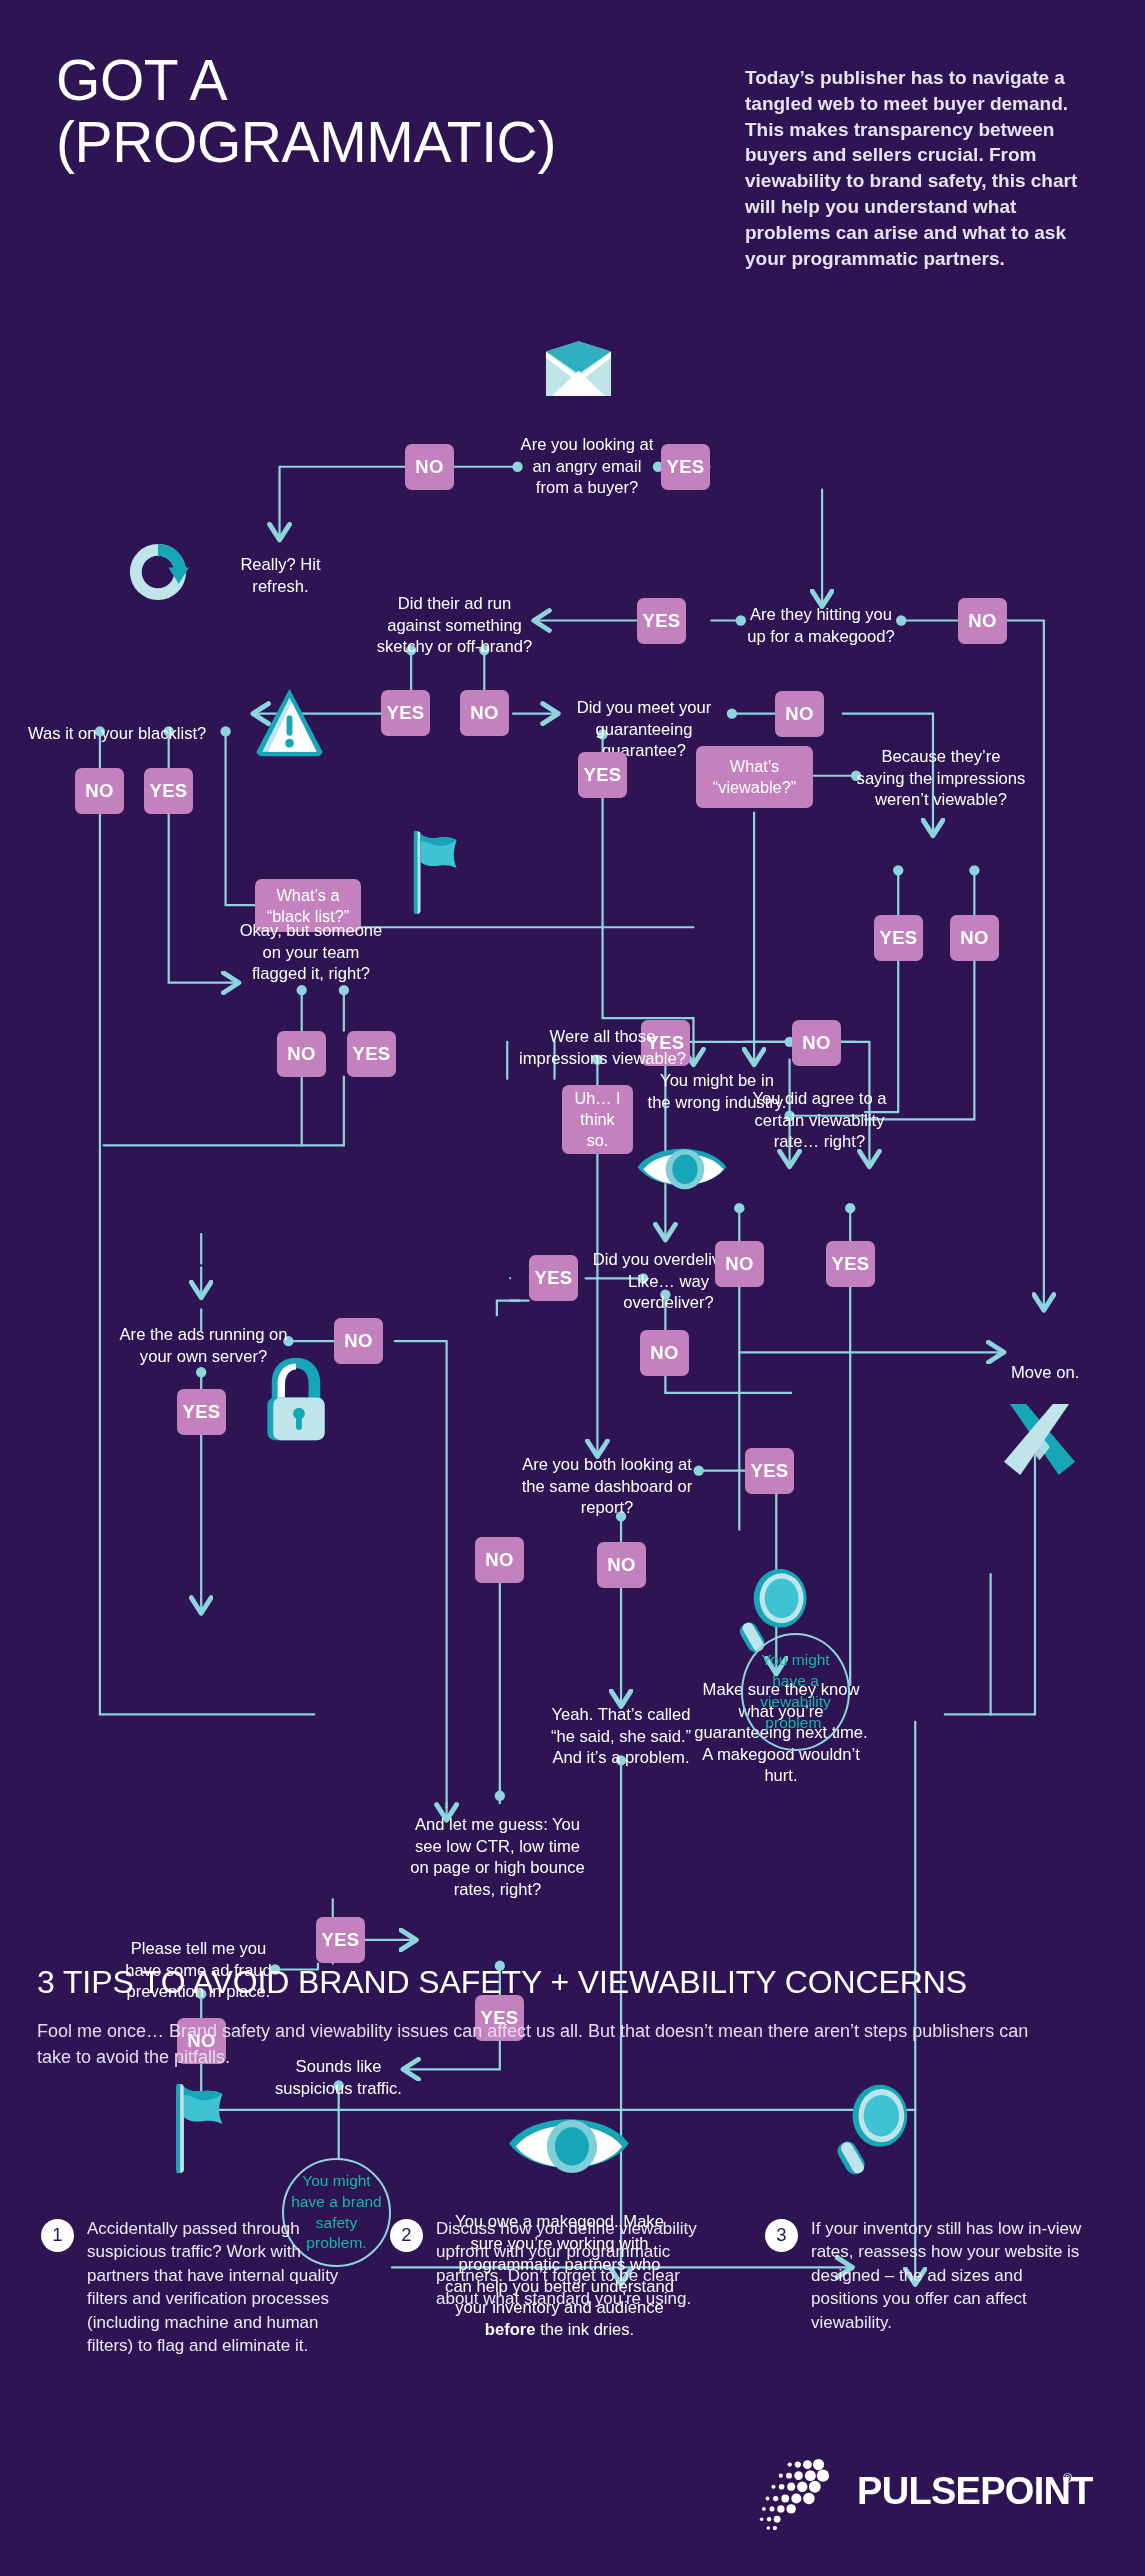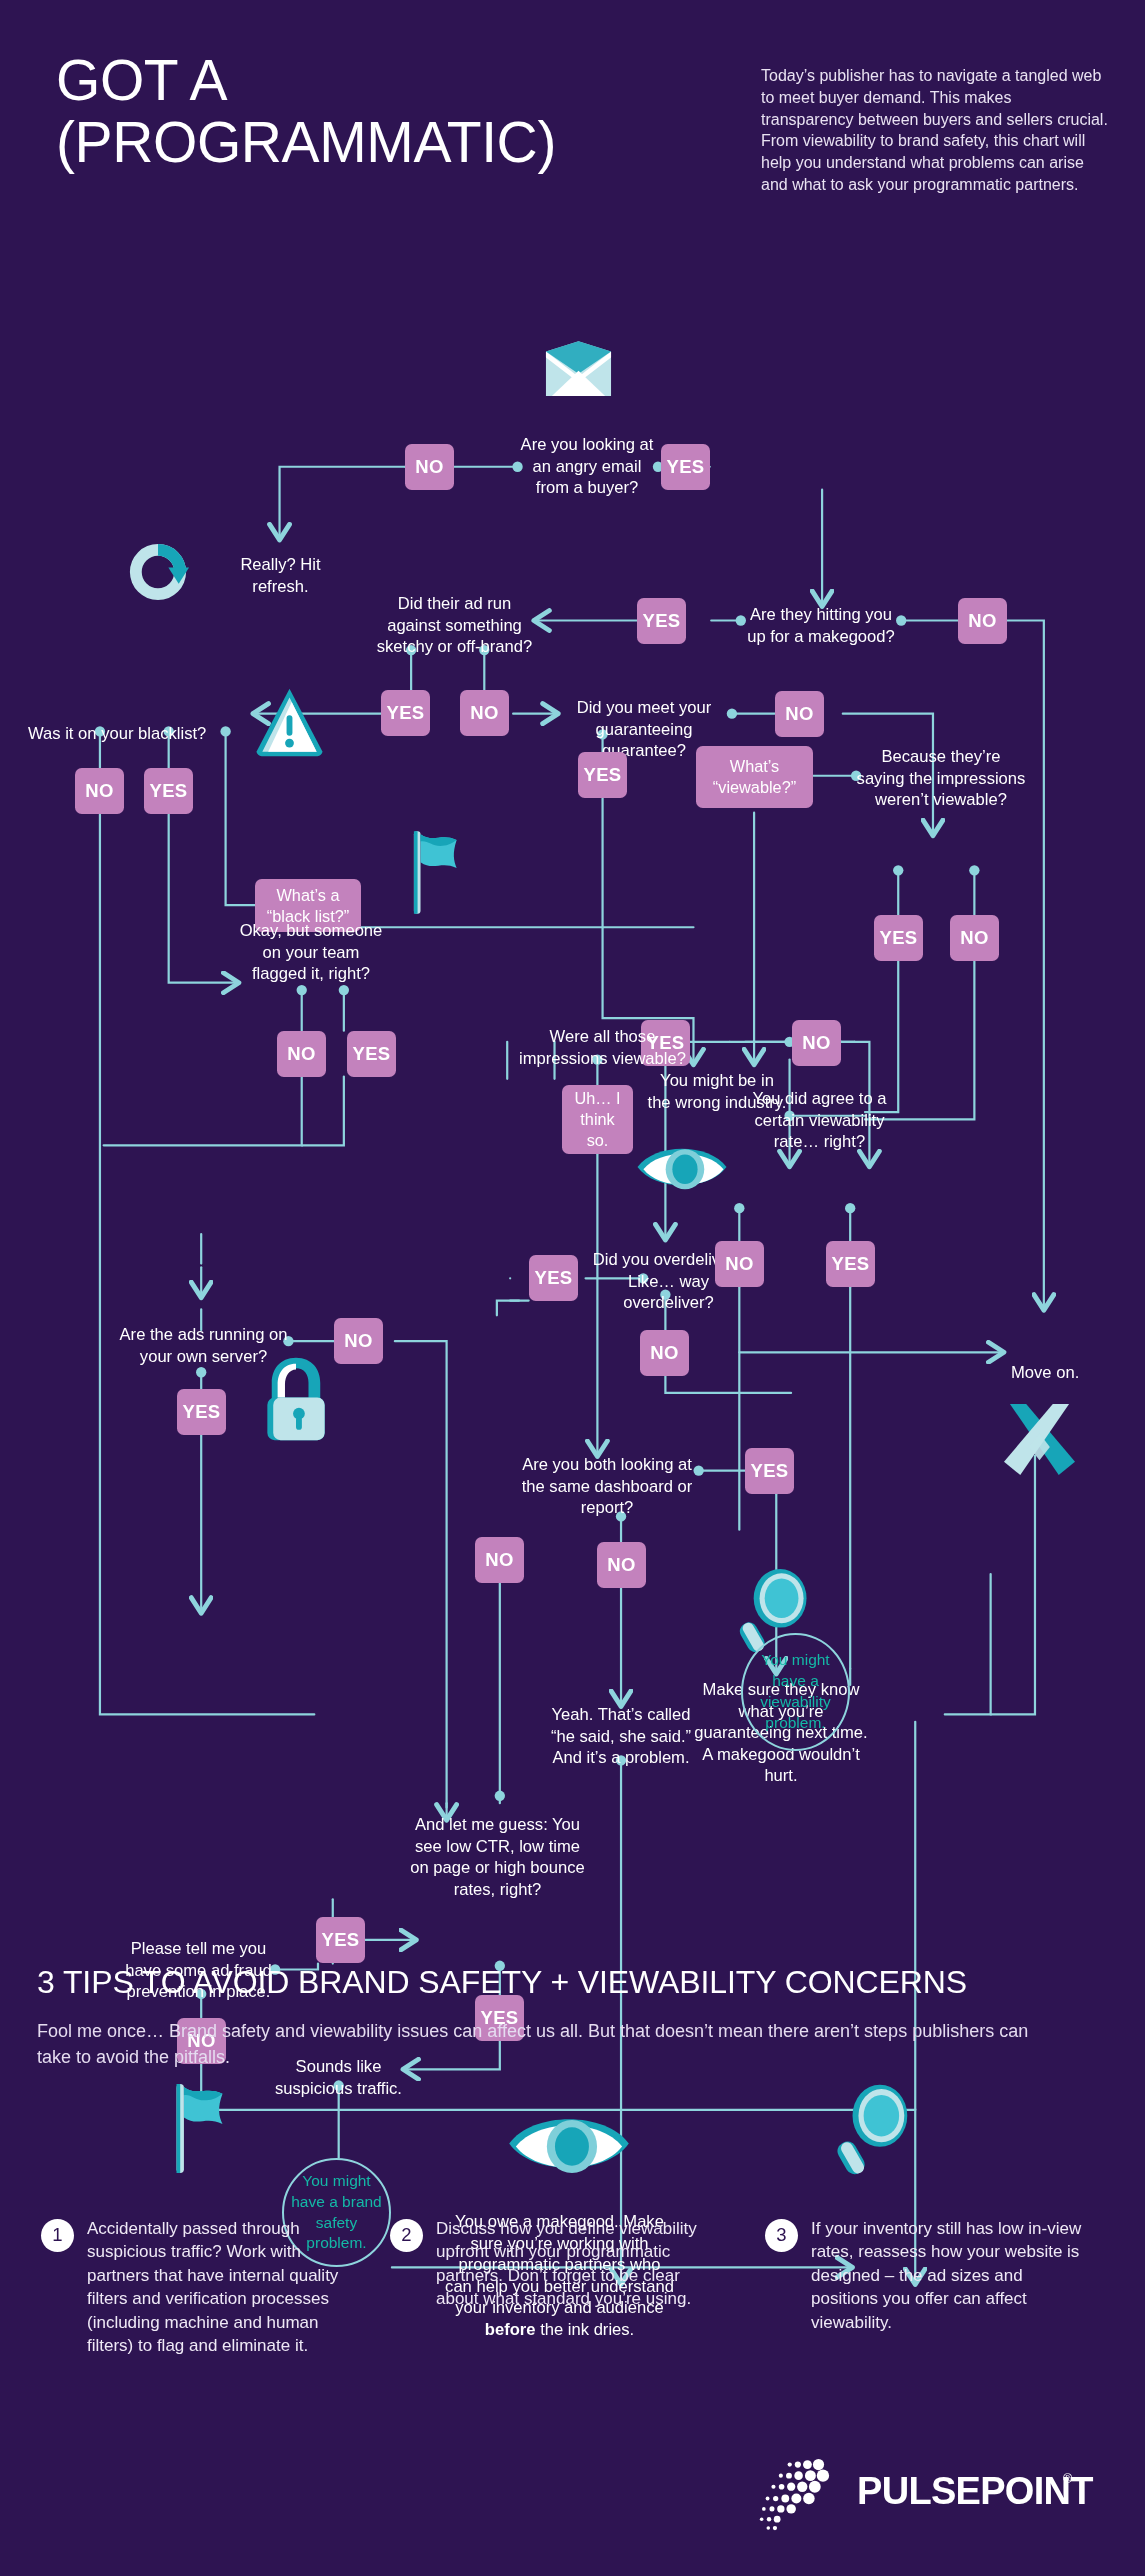--- a/index.html
+++ b/index.html
@@ -15,21 +15,21 @@
 
   
   .hero-title {
     position:absolute; left:56px; top:43px; width:650px;
     font-size:57px; line-height:1.08; font-weight:400;
     letter-spacing:-0.4px; color:#ffffff;
   }
   .hero-title .ln { display:block; }
   .hero-copy {
     position:absolute; left:745px; top:58px; width:347px;
-    font-size:16px; line-height:1.36; color:#e9e2f2; font-weight:400;margin-left:16px;
+    font-size:19px; line-height:1.36; color:#e9e2f2; font-weight:700;
   }
 
   
   .pill {
     position:absolute; background:#c382bd; border-radius:6.7px;
     color:#ffffff; font-weight:700; font-size:18.5px;
     display:flex; align-items:center; justify-content:center;
     letter-spacing:0.3px;
   }
   .pill.yn { width:49px; height:46px; }

